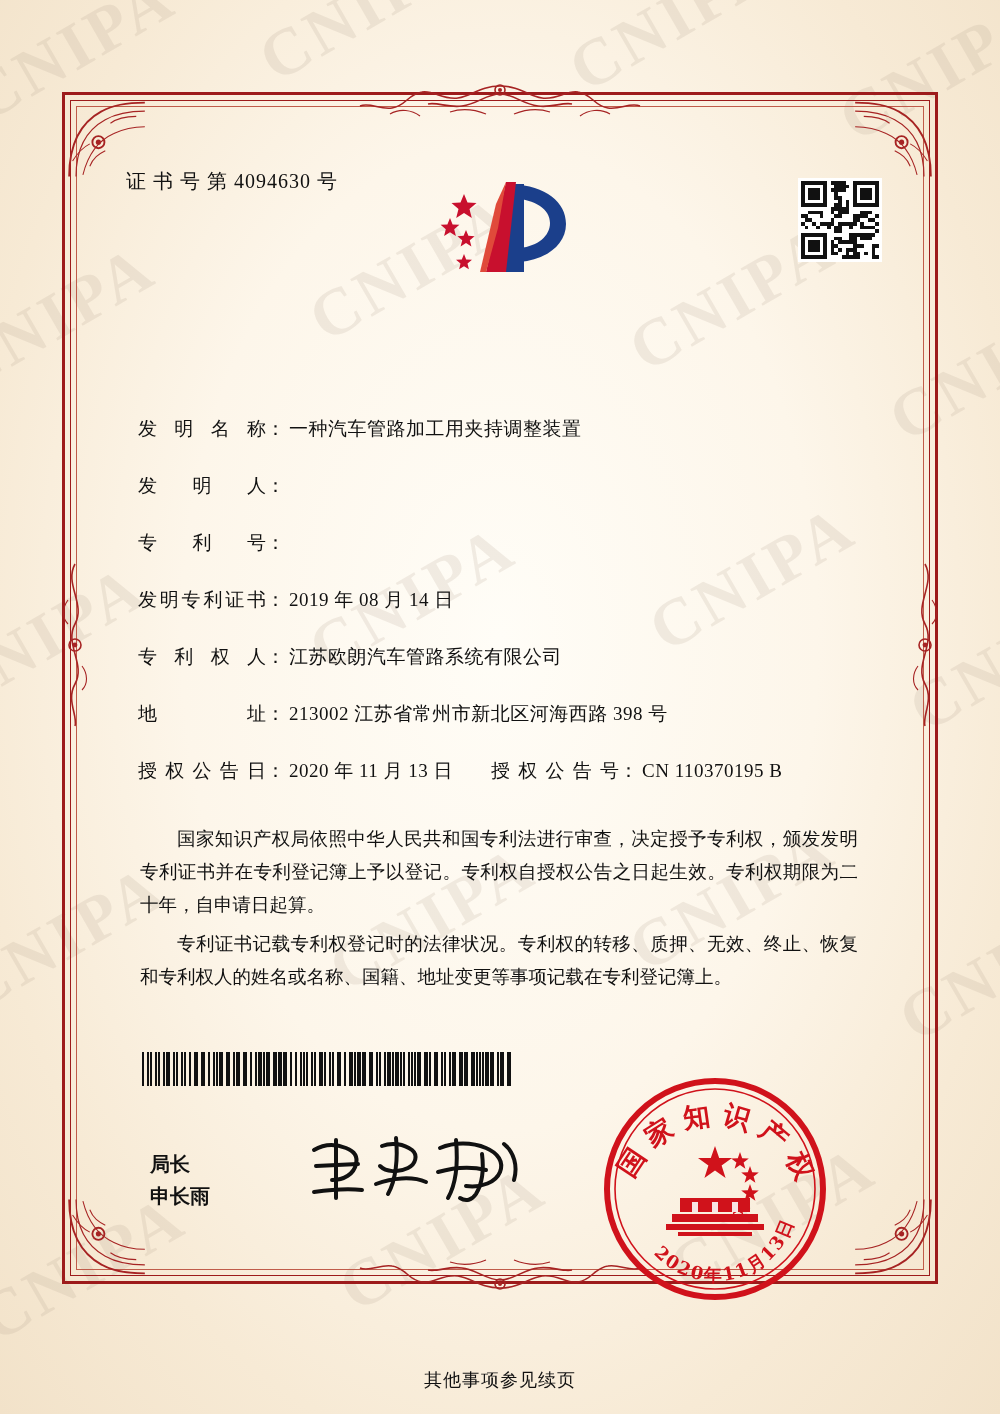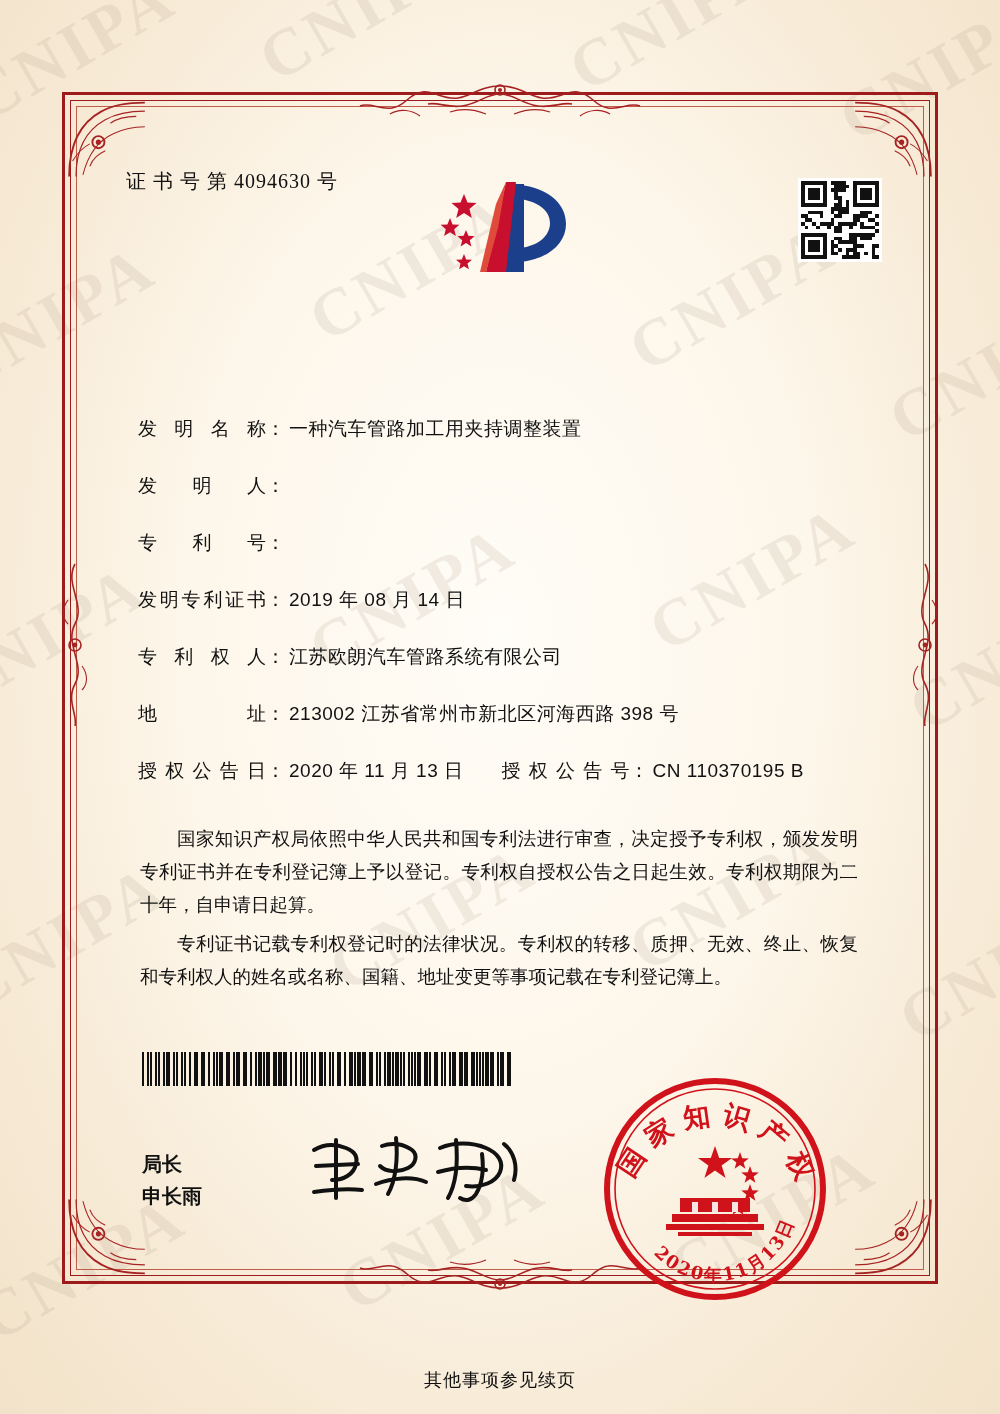--- a/index.html
+++ b/index.html
@@ -184,21 +184,21 @@
     text-align: justify;
     text-align-last: justify;
     font-family: "DejaVu Serif", "Liberation Serif", serif;
   }
   .field-colon {
     flex: 0 0 auto;
     padding-right: 4px;
   }
   .field-value {
     flex: 1 1 auto;
-    font-family: Liberation Sans, sans-serif;
+    font-family: Liberation Serif, serif;
     letter-spacing: 0.5px;
   }
   .field-row.dual .field-value { flex: 0 0 auto; }
   .field-row .second-label {
     width: 128px;
     flex: 0 0 128px;
     margin-left: 38px;
     text-align: justify;
     text-align-last: justify;
   }
@@ -231,21 +231,21 @@
   }
   .barcode i {
     display: block;
     background: #111;
     margin-right: 2px;
   }
 
   
   .sig-label {
     position: absolute;
-    left: 142px;
+    left: 150px;
     top: 1148px;
     font-size: 20px;
     font-weight: bold;
     color: #111;
     line-height: 32px;
     font-family: "DejaVu Serif", "Liberation Serif", serif;
   }
   .sig-hand {
     position: absolute;
     left: 300px;

